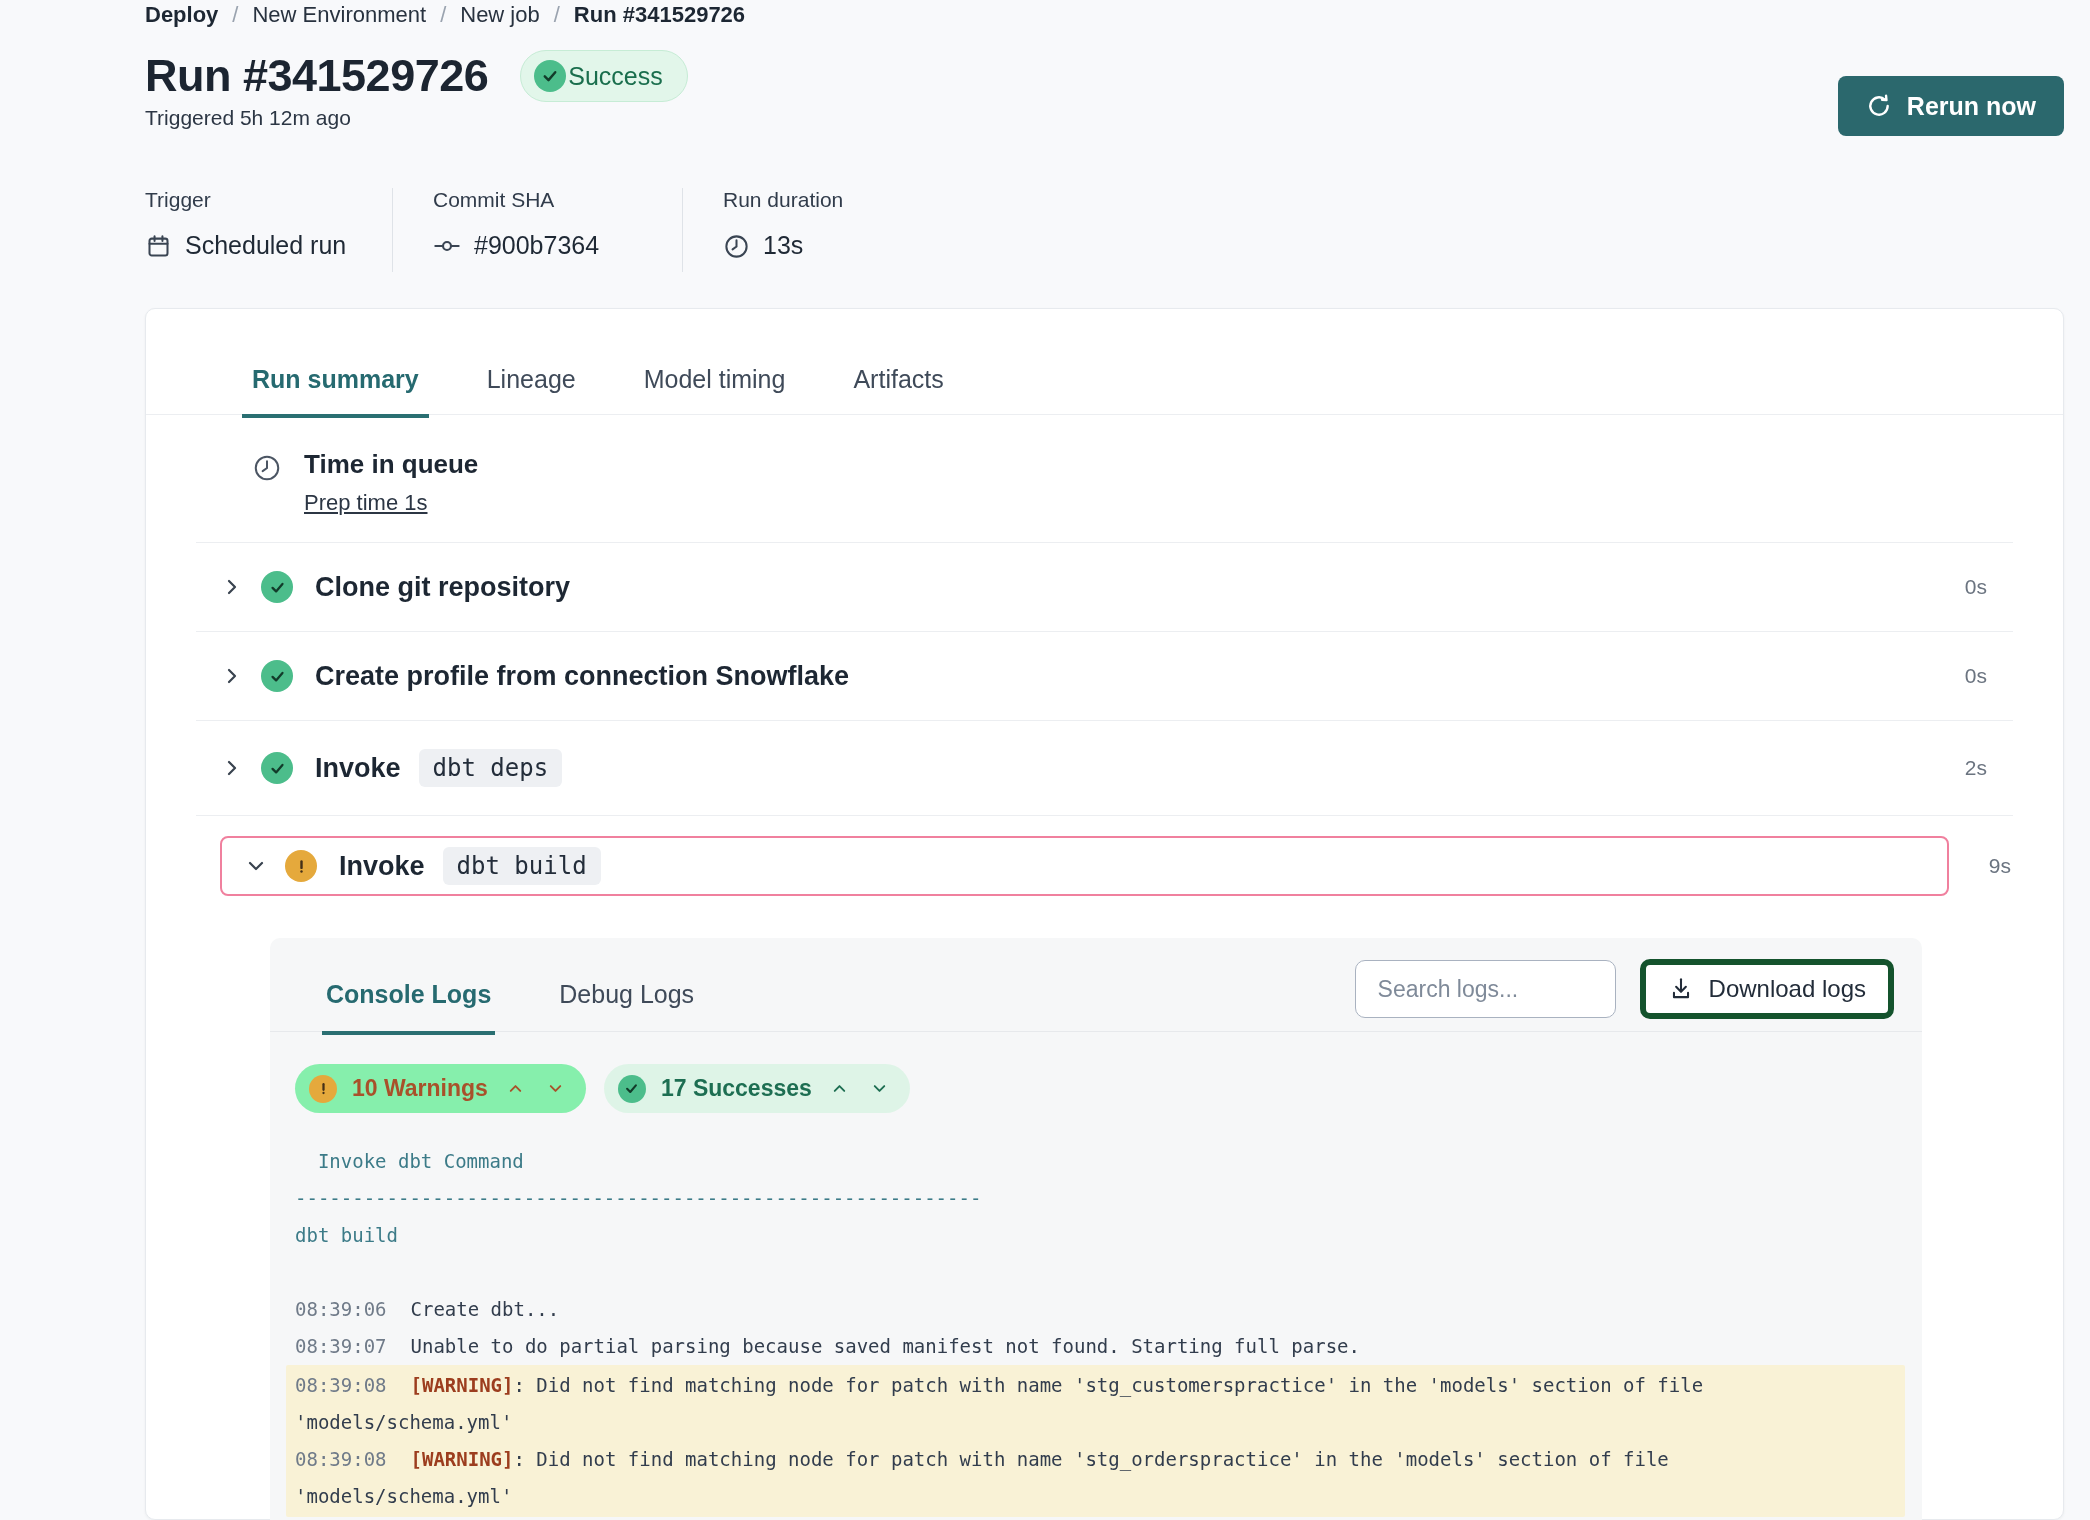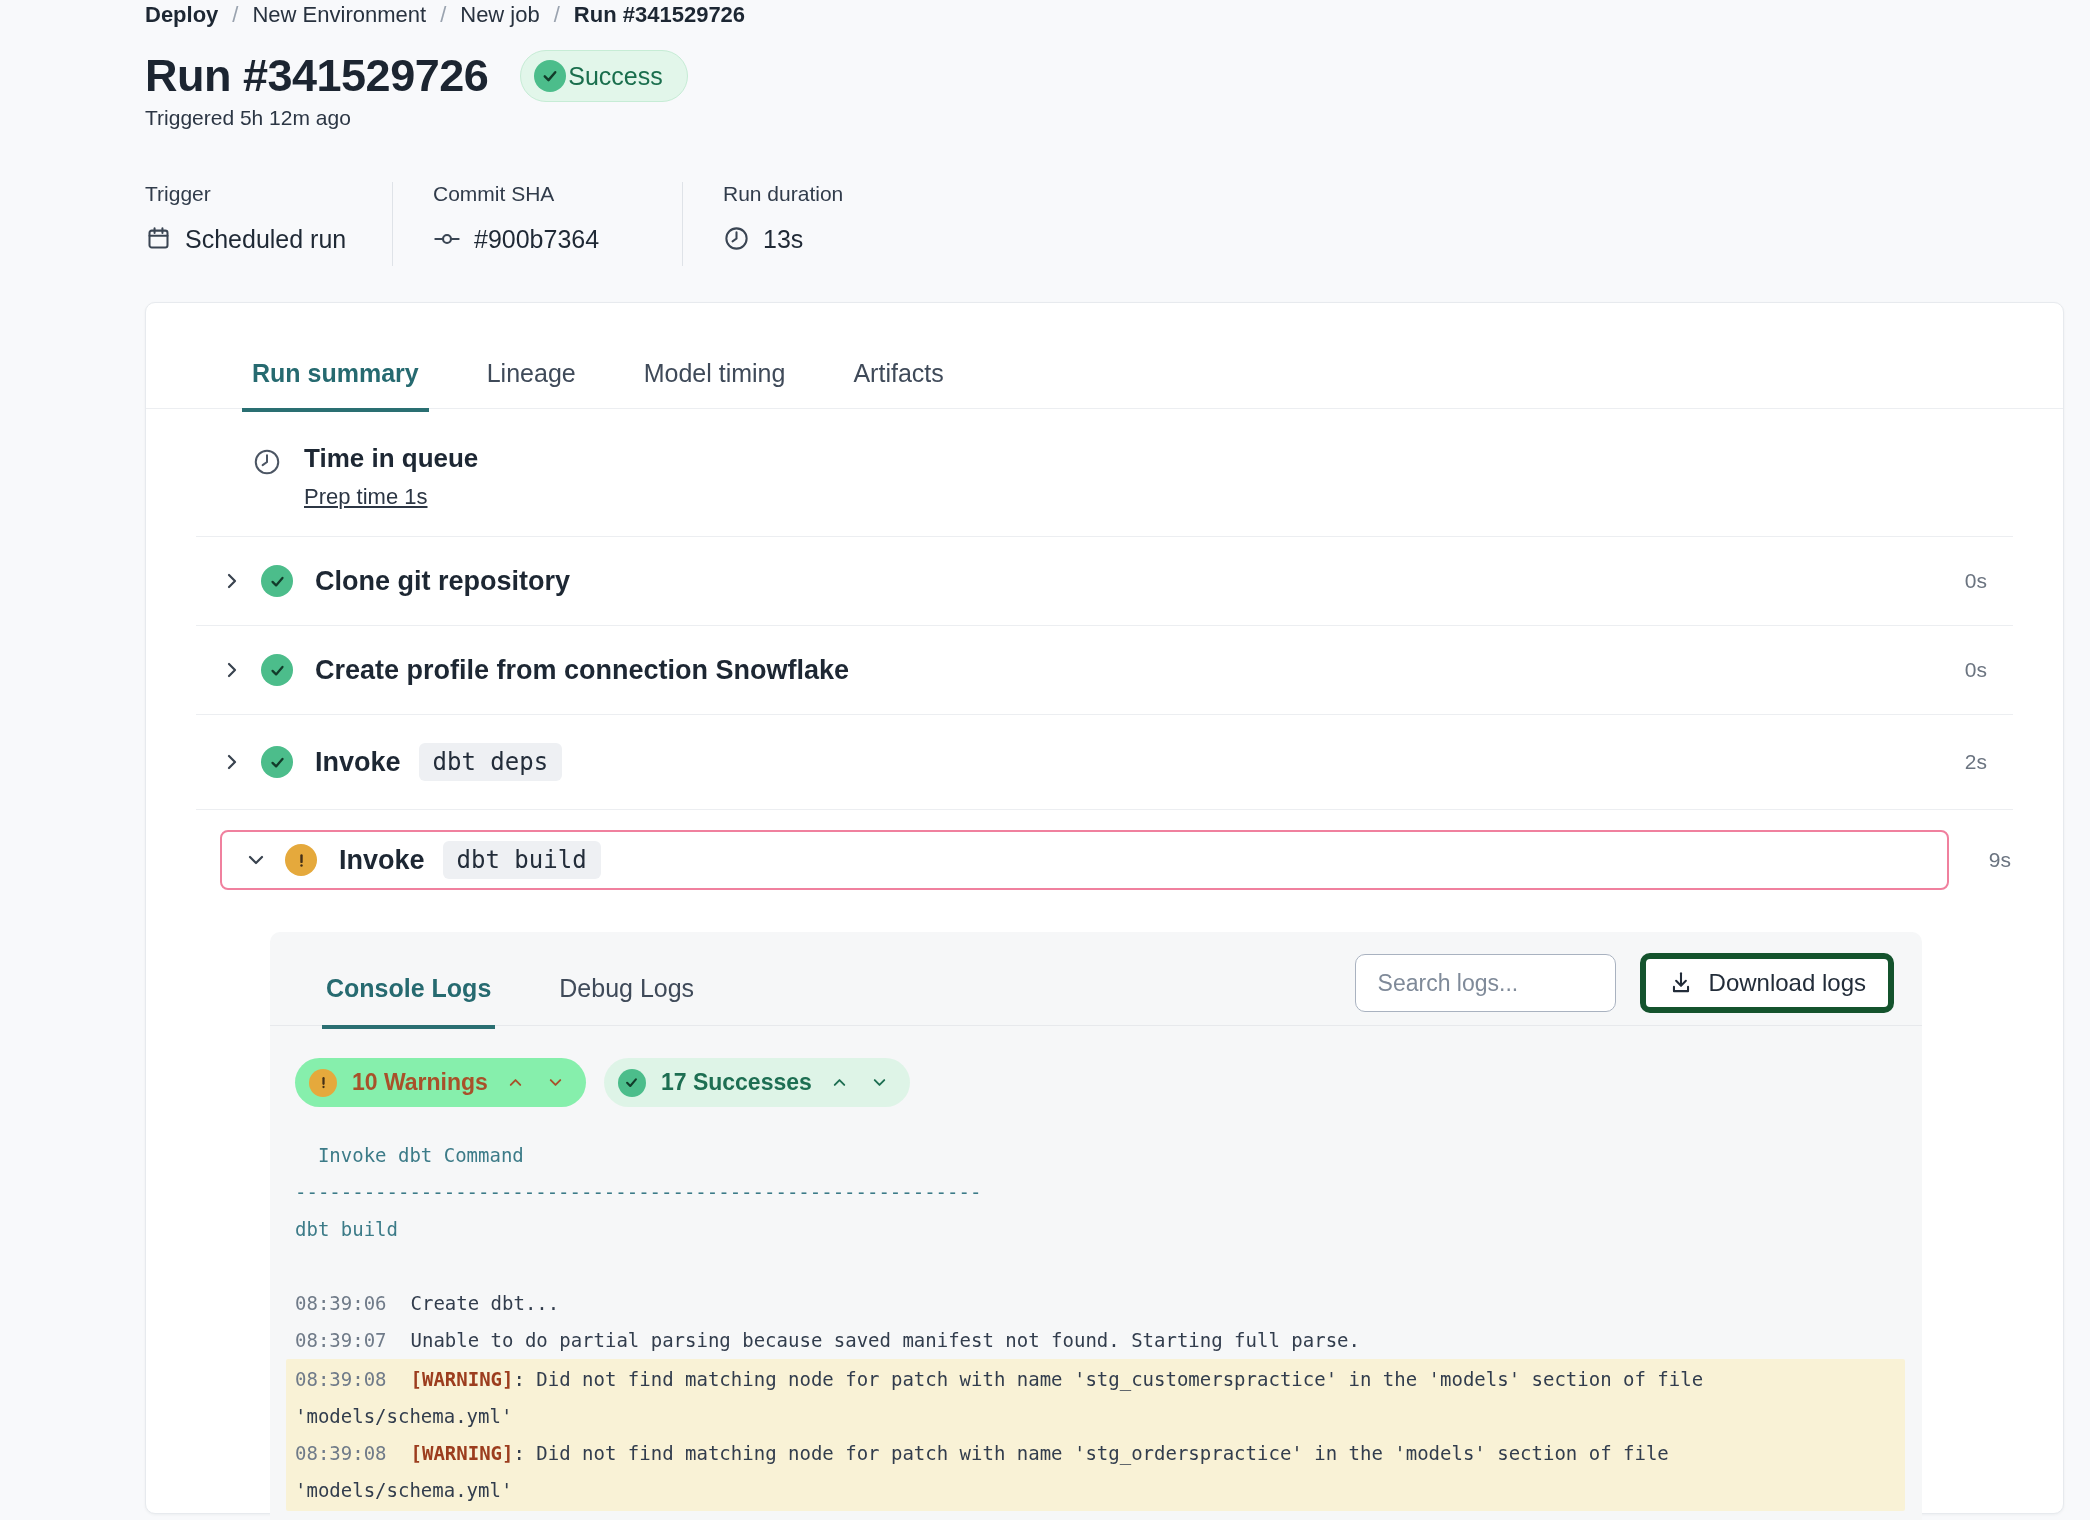--- a/index.html
+++ b/index.html
@@ -29,21 +29,21 @@
     border-radius:8px;height:60px;padding:0 28px;font-size:25px;font-weight:700;margin-top:26px;font-family:inherit;}
   .triggered{font-size:21px;color:#2c3644;margin-top:4px;}
 
   
   .meta-row{display:flex;margin-top:52px;}
   .meta-cell{border-right:1px solid #dfe3e8;}
   .meta-cell.c1{width:247px;}
   .meta-cell.c2{width:249px;padding-left:40px;}
   .meta-cell.c3{border-right:none;padding-left:40px;}
   .meta-label{font-size:21px;color:#313c4b;}
-  .meta-value{display:flex;align-items:flex-start;gap:13px;margin-top:19px;font-size:25px;color:#1f2935;padding-bottom:12px;}
+  .meta-value{display:flex;align-items:flex-end;gap:13px;margin-top:19px;font-size:25px;color:#1f2935;padding-bottom:12px;}
   .meta-value svg{color:#3a4553;}
 
   
   .card{margin-top:36px;background:#fff;border:1px solid #e7eaee;border-radius:10px;
     box-shadow:0 1px 3px rgba(20,30,40,.05);padding-bottom:10px;height:1200px;}
 
   .tabs{display:flex;gap:48px;padding:56px 0 0 96px;border-bottom:1px solid #eceef1;}
   .tab{font-size:25px;color:#3f4a59;padding:0 10px 20px 10px;cursor:pointer;}
   .tab.active{color:#266a70;font-weight:700;box-shadow:0 4px 0 #2a6f72;}
 
@@ -122,20 +122,29 @@
           <span class="circle-ic green">
             <svg width="18" height="18" viewBox="0 0 24 24" fill="none" stroke="#123b2a" stroke-width="3.2" stroke-linecap="round" stroke-linejoin="round">
                 <polyline points="5 12.5 10 17.5 19 7"></polyline>
               </svg>
           </span>
           <span>Success</span>
         </span>
       </div>
       <div class="triggered">Triggered 5h 12m ago</div>
     </div>
+    <button class="rerun-btn">
+      <span>
+        <svg width="26" height="26" viewBox="0 0 24 24" fill="none" stroke="#fff" stroke-width="2.2" stroke-linecap="round" stroke-linejoin="round">
+            <path d="M20 12a8 8 0 1 1-2.6-5.9"></path>
+            <polyline points="18.5 2.5 18.9 6.6 14.8 6.2"></polyline>
+          </svg>
+      </span>
+      <span>Rerun now</span>
+    </button>
   </div>
 
   <div class="meta-row">
     <div class="meta-cell c1">
       <div class="meta-label">Trigger</div>
       <div class="meta-value">
         <span>
           <svg width="27" height="27" viewBox="0 0 24 24" fill="none" stroke="currentColor" stroke-width="1.8" stroke-linecap="round">
               <rect x="4" y="5" width="16" height="15" rx="2"></rect>
               <line x1="8.5" y1="3" x2="8.5" y2="7"></line>

